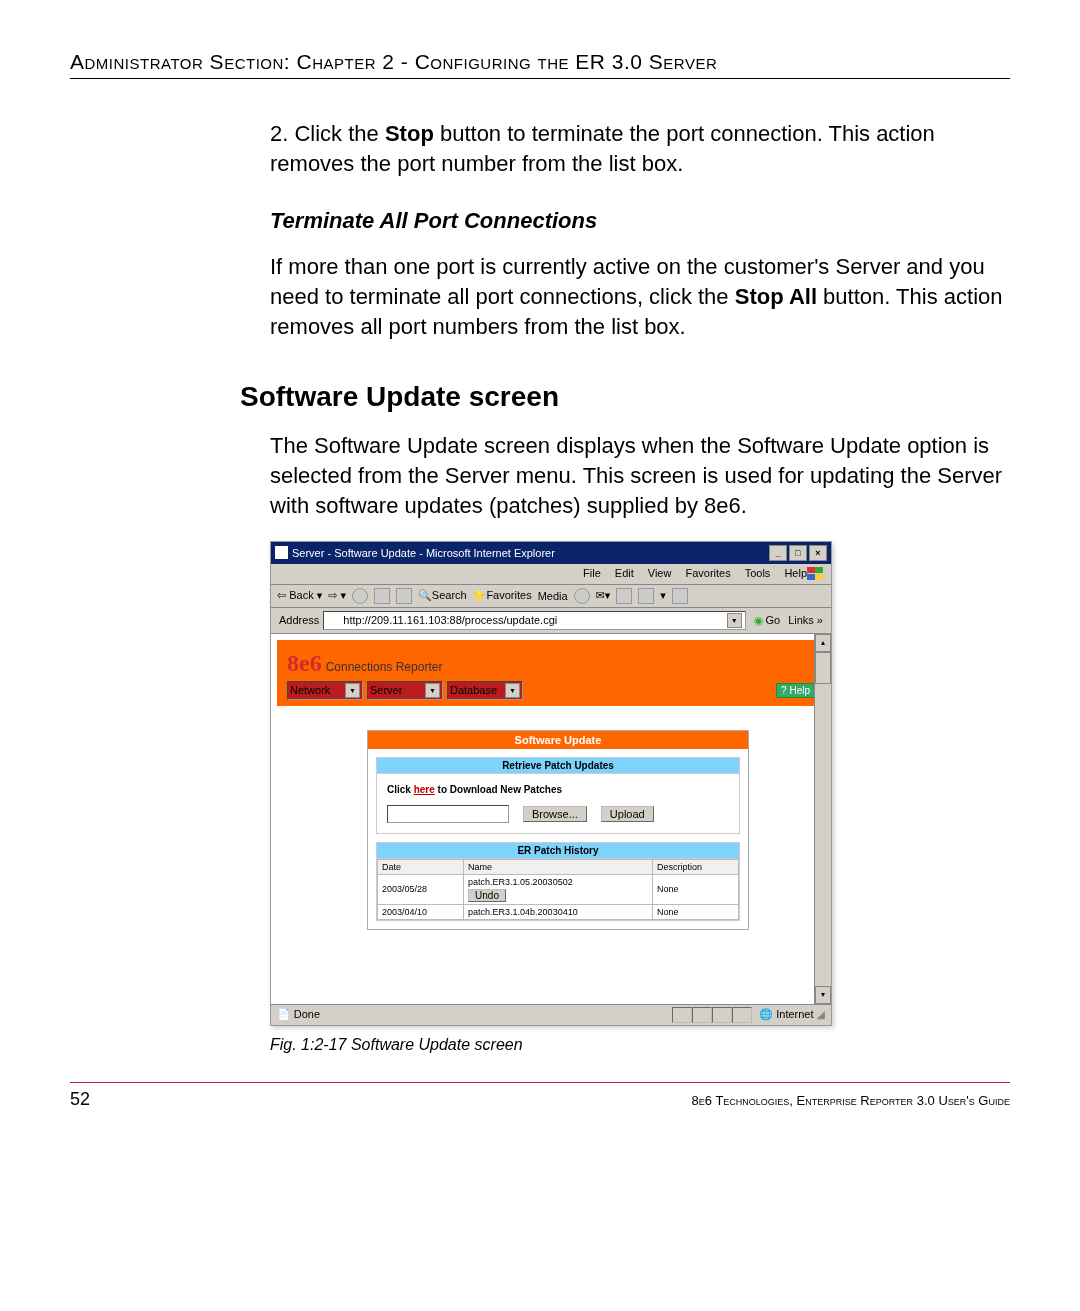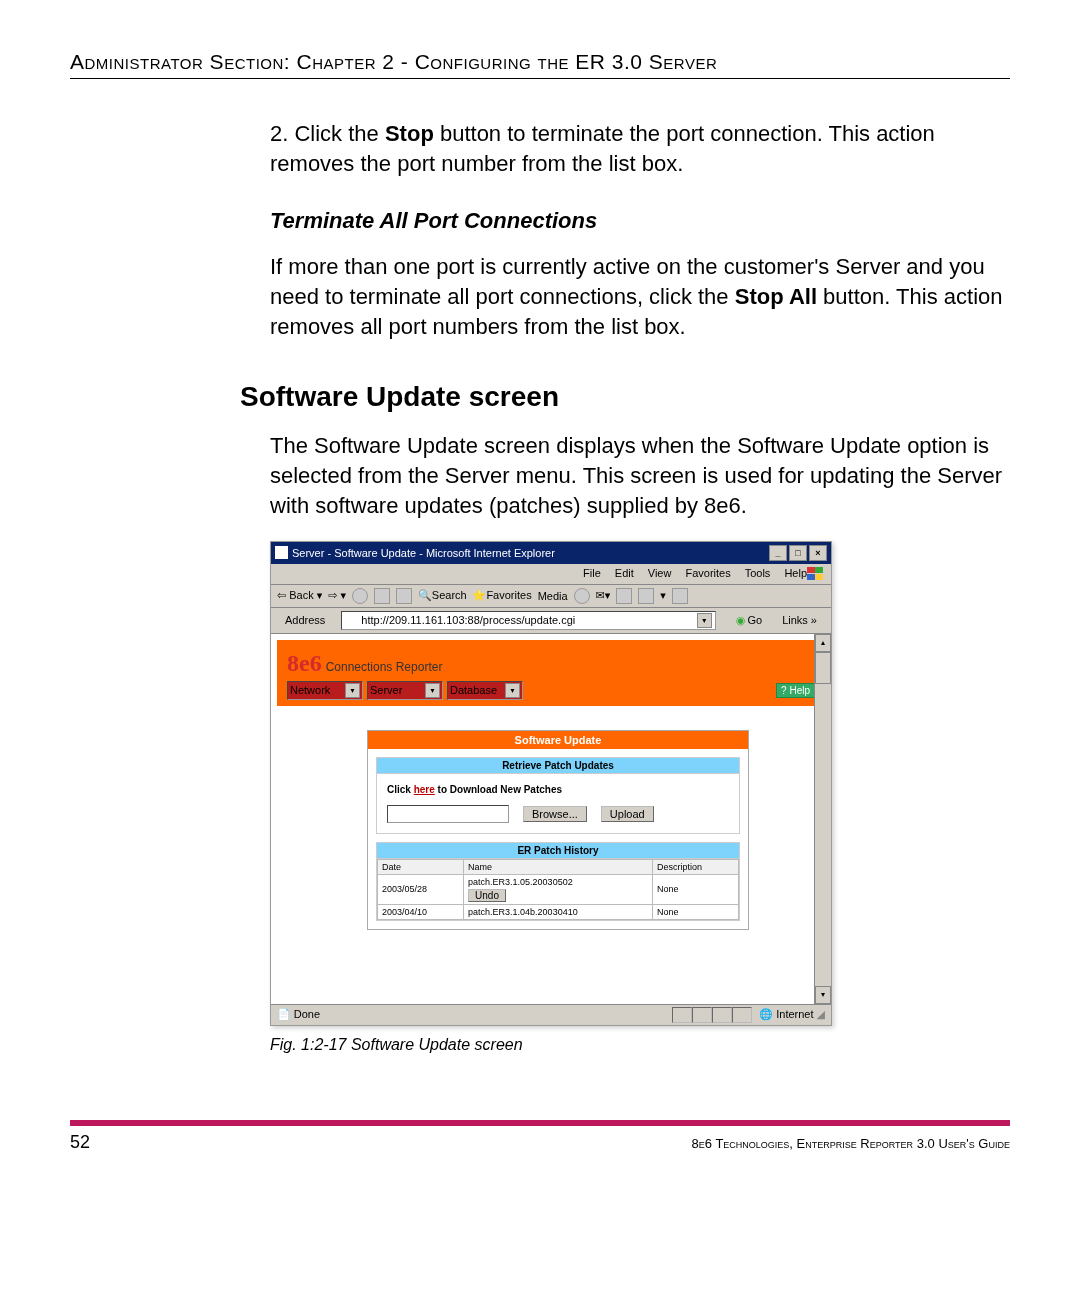--- a/index.html
+++ b/index.html
@@ -81,26 +81,26 @@
       padding:3px 6px;
       font-size:11px;
       border-bottom:1px solid #888;
       display:flex;
       align-items:center;
       gap:6px;
     }
     .tb-icon { width:14px; height:14px; background:#ccc; border:1px solid #999; border-radius:50%;}
     .ie-address {
       background:#d4d0c8;
-      padding:3px 14px;
+      padding:3px 8px;
       font-size:11px;
       border-bottom:1px solid #888;
       display:flex;
       align-items:center;
-      gap:16px;
+      gap:4px;
       justify-content:center;
     }
     .addr-input {
       flex:1;
       background:#fff;
       border:1px inset #999;
       padding:1px 3px;
       font-size:11px;
       display:flex;
       align-items:center;
@@ -195,22 +195,22 @@
     .caption {
       font-style:italic;
       font-size:16px;
       margin-left:200px;
       margin-top:10px;
     }
     .page-footer {
       display:flex;
       justify-content:space-between;
       align-items:baseline;
-      border-top:6px solid #be185d;
-      margin-top:66px;
+      border-top:1px solid #be185d;
+      margin-top:28px;
       padding-top:6px;
     }
     .page-num { font-size:18px;}
     .footer-right { font-variant:small-caps; font-size:13px;}
     .win-logo { width:18px; height:14px; display:inline-flex; flex-wrap:wrap;}
     .win-logo span{width:8px;height:6px;}
   </style>
 </head>
 <body>
 

